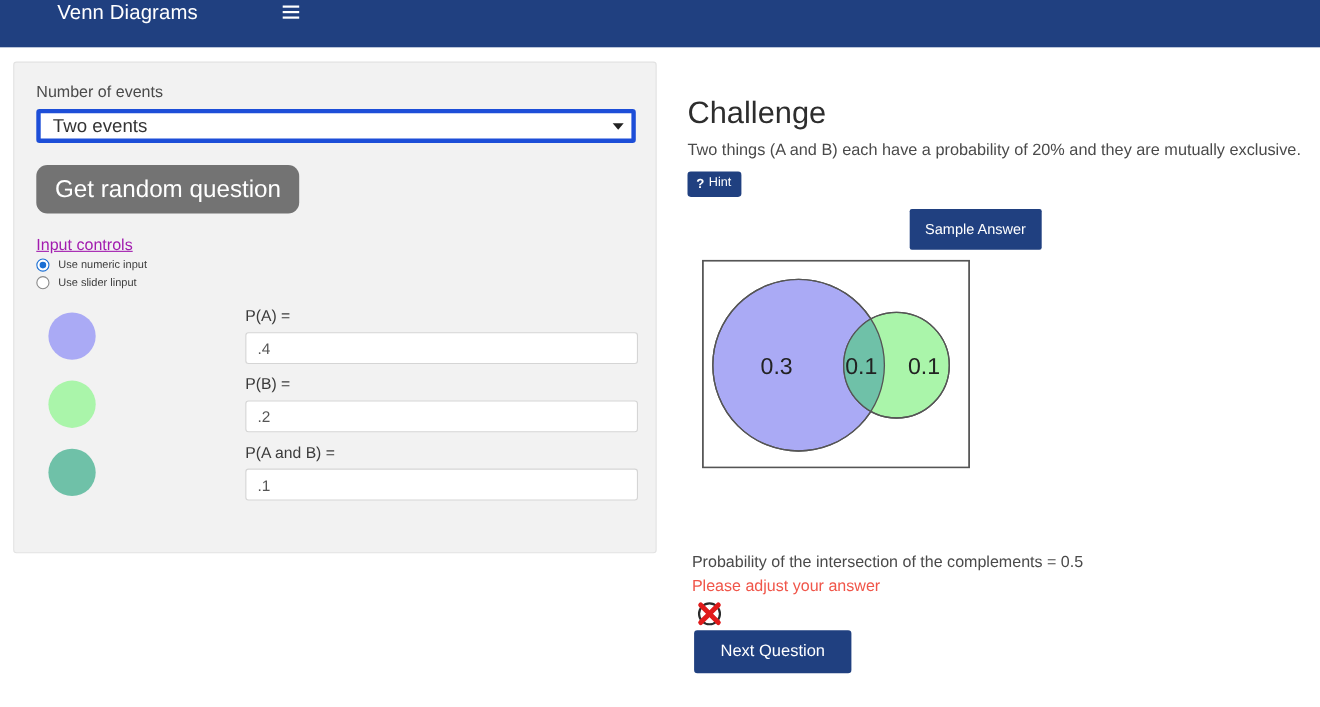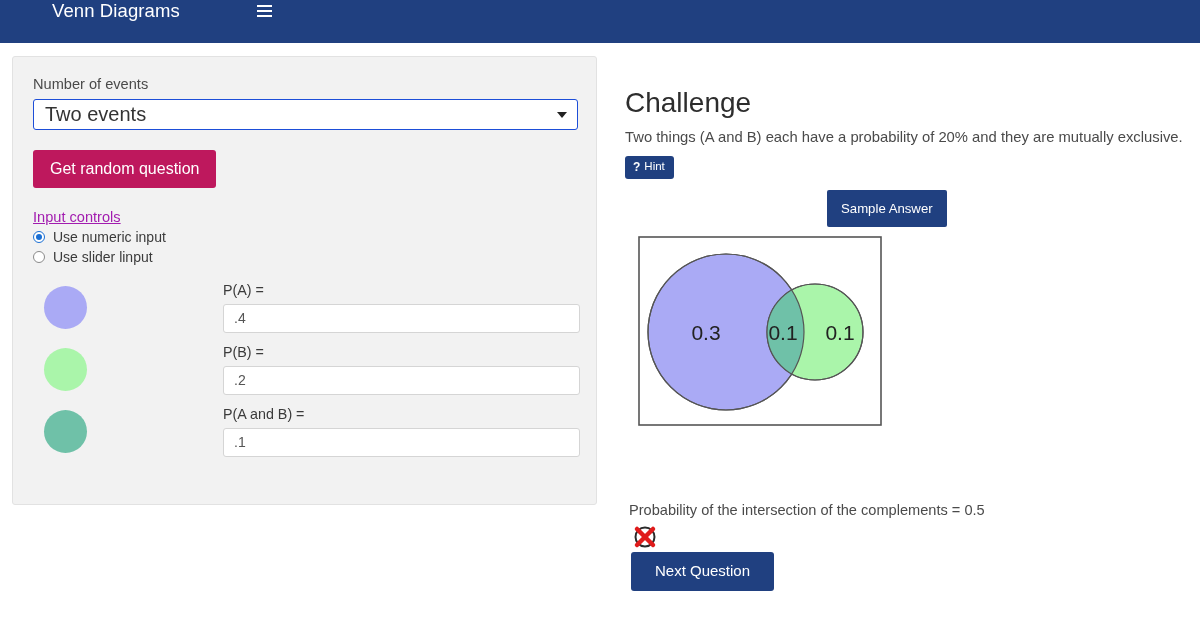--- a/index.html
+++ b/index.html
@@ -58,44 +58,44 @@
   .field-label {
     font-size: 14.6px;
     color: #4a4a4a;
     margin-bottom: 7px;
   }
   .select-wrap { position: relative; width: 545px; }
   .select-box {
     width: 100%;
     height: 31px;
     background: #ffffff;
-    border: 1px solid #1d4ed8;
-    border-radius: 3px;
-    font-size: 20px;
+    border: 4px solid #1d4ed8;
+    border-radius: 3px;
+    font-size: 17px;
     color: #333;
     padding: 0 30px 0 11px;
     display: flex;
     align-items: center;
   }
   .select-caret {
     position: absolute;
     right: 11px; top: 50%;
     transform: translateY(-50%);
     width: 0; height: 0;
     border-left: 5px solid transparent;
     border-right: 5px solid transparent;
     border-top: 6px solid #222;
     pointer-events: none;
   }
   .btn-primary {
-    background: #be185d;
+    background: #737373;
     color: #ffffff;
     border: none;
-    border-radius: 3px;
-    font-size: 16px;
+    border-radius: 10px;
+    font-size: 22px;
     font-family: "Liberation Sans", sans-serif;
     padding: 10px 17px;
     cursor: pointer;
     line-height: 1.1;
   }
   .get-random { margin: 20px 0 0 0; }
 
   .input-controls-label {
     font-size: 14.6px;
     color: #a21caf;
@@ -119,21 +119,21 @@
   }
   .radio.checked { border-color: #1a6fd4; }
   .radio.checked::after {
     content: "";
     position: absolute;
     left: 2px; top: 2px;
     width: 6px; height: 6px;
     border-radius: 50%;
     background: #1a6fd4;
   }
-  .radio-label { font-size: 14px; color: #3b3b3b; }
+  .radio-label { font-size: 10px; color: #3b3b3b; }
 
   
   .prob-rows { margin-top: 17px; }
   .prob-row {
     display: flex;
     align-items: flex-start;
     margin-bottom: 11px;
   }
   .swatch-cell { width: 190px; padding-top: 4px; }
   .swatch {
@@ -343,20 +343,21 @@
 
         <text x="68" y="104" text-anchor="middle" font-family="Liberation Sans, sans-serif" font-size="21" fill="#222222">0.3</text>
         <text x="145" y="104" text-anchor="middle" font-family="Liberation Sans, sans-serif" font-size="21" fill="#222222">0.1</text>
         <text x="202" y="104" text-anchor="middle" font-family="Liberation Sans, sans-serif" font-size="21" fill="#222222">0.1</text>
       </svg>
     </div>
 
     
     <div class="results">
       <div class="result-line">Probability of the intersection of the complements = 0.5</div>
+      <div class="error-line">Please adjust your answer</div>
 
       <svg class="mark-icon" width="26" height="26" viewBox="0 0 26 26">
         <circle cx="13" cy="13" r="9.5" fill="none" stroke="#2b2b2b" stroke-width="2"></circle>
         <line x1="5" y1="5" x2="21" y2="21" stroke="#e01b1b" stroke-width="4.5" stroke-linecap="round"></line>
         <line x1="21" y1="5" x2="5" y2="21" stroke="#e01b1b" stroke-width="4.5" stroke-linecap="round"></line>
       </svg>
 
       <button class="btn-next">Next Question</button>
     </div>
 

